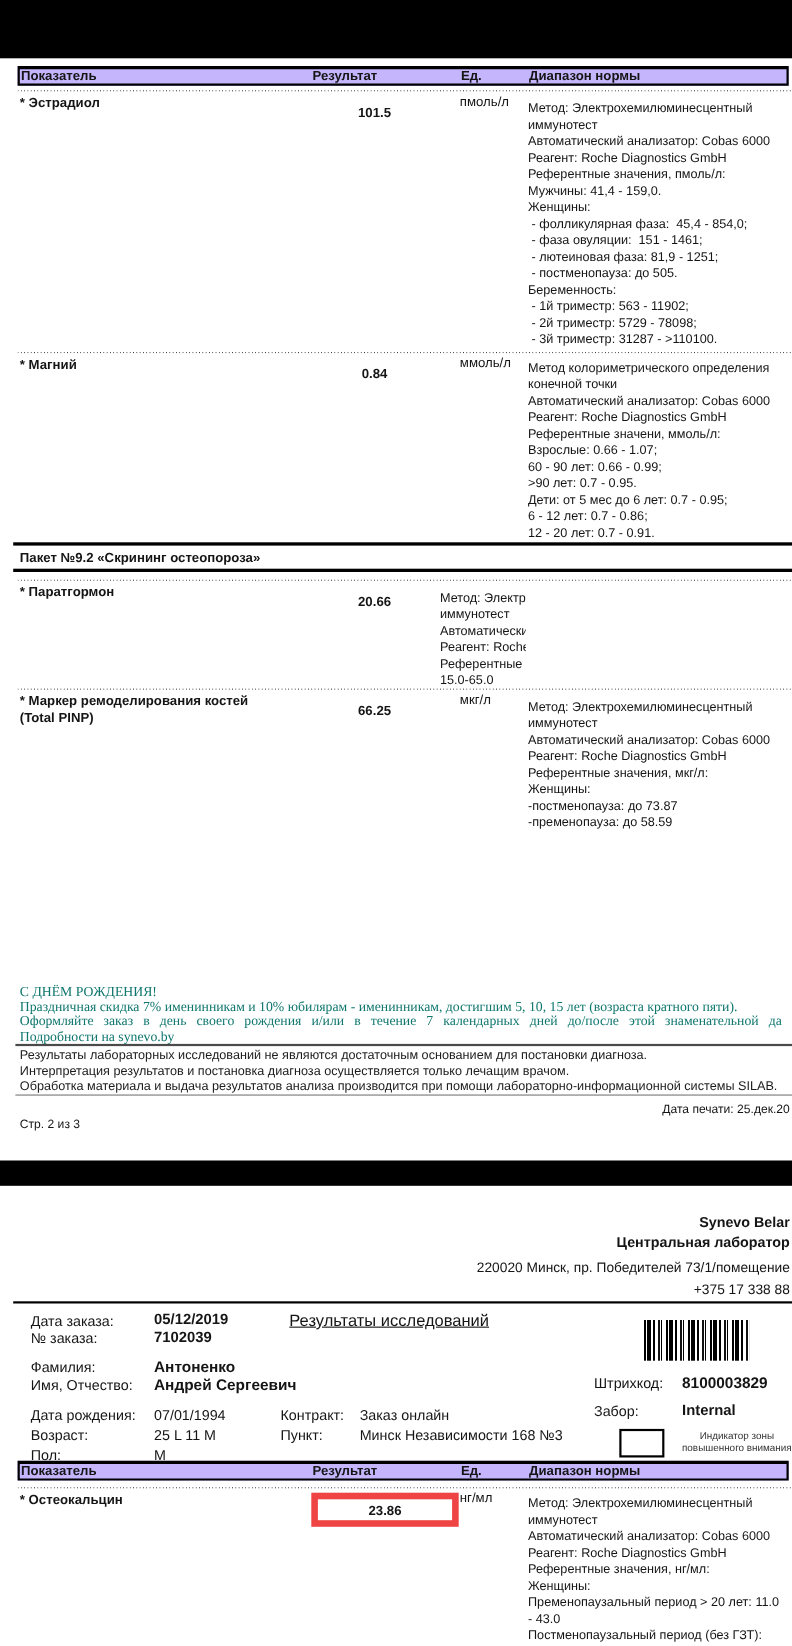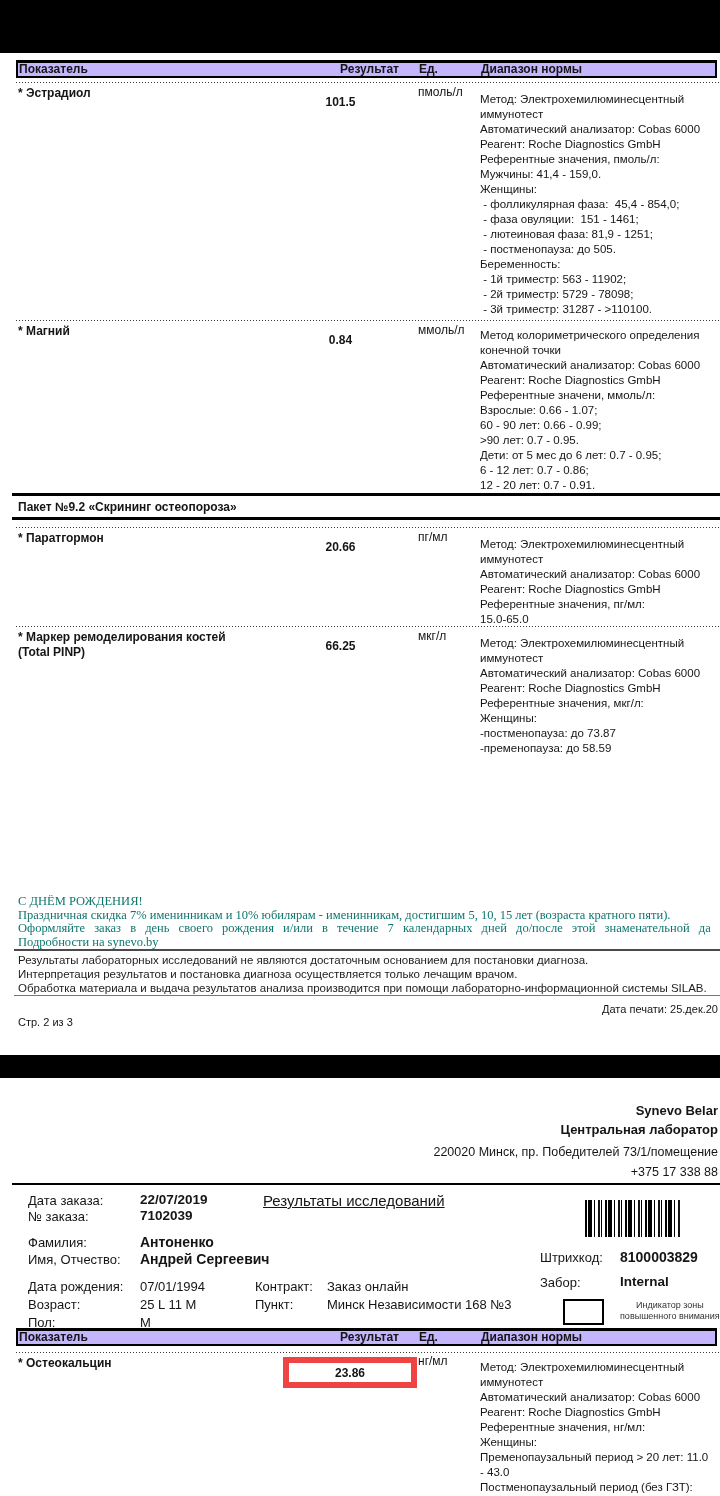--- a/index.html
+++ b/index.html
@@ -7,21 +7,21 @@
     width:720px;height:1496px;position:relative;overflow:hidden;
     background:#fff;color:#151515;
     font-family:"Liberation Sans", sans-serif;
   }
   .abs{position:absolute;}
   .bar-black{position:absolute;left:0;width:720px;background:#000;}
   .band{position:absolute;left:16px;right:3px;background:#c4b5fd;
     border:2px solid #000;border-top-width:3px;height:13px;}
   .band-grid{display:grid;grid-template-columns:265px 115px 80px 1fr;
     font-weight:bold;font-size:12px;line-height:13px;padding-left:1px;}
-  .tc{text-align:right;}
+  .tc{text-align:left;}
   .unit-pad{padding-left:20px;}
   .norm-pad{padding-left:2px;}
   .dot{position:absolute;left:16px;right:0;height:2px;
     background-image:repeating-linear-gradient(90deg,#3a3a3a 0 1px,transparent 1px 3px);
     background-size:3px 1px;background-repeat:repeat-x;}
   .lab-row{position:absolute;left:0;width:720px;box-sizing:border-box;
     display:grid;grid-template-columns:265px 115px 80px 1fr;padding-left:18px;}
   .cell-name{font-weight:bold;font-size:12px;padding-top:2px;white-space:pre-line;line-height:15px;}
   .cell-result{font-weight:bold;font-size:12px;text-align:center;padding-top:11px;}
   .cell-unit{font-size:12px;padding-left:20px;padding-top:1px;}
@@ -106,21 +106,20 @@
 </div>
 
 <div class="thickline" style="top:493px"></div>
 <div class="section-title" style="top:500px">Пакет №9.2  «Скрининг остеопороза»</div>
 <div class="thickline" style="top:517px"></div>
 
 <div class="dot" style="top:527px"></div>
 <div class="lab-row" style="top:529px">
   <div class="cell-name">* Паратгормон</div>
   <div class="cell-result">20.66</div>
-  <div class="cell-unit">пг/мл</div>
   <div class="cell-norms">Метод: Электрохемилюминесцентный
 иммунотест
 Автоматический анализатор: Cobas 6000
 Реагент: Roche Diagnostics GmbH
 Референтные значения, пг/мл:
 15.0-65.0</div>
 </div>
 
 <div class="dot" style="top:626px"></div>
 <div class="lab-row" style="top:628px">
@@ -158,21 +157,21 @@
 
 <div class="bar-black" style="top:1055px;height:23px"></div>
 
 <div class="right-line org-b" style="top:1103px">Synevo Belar</div>
 <div class="right-line org-b" style="top:1122px">Центральная лаборатор</div>
 <div class="right-line org-r" style="top:1145px">220020 Минск, пр. Победителей  73/1/помещение</div>
 <div class="right-line org-r" style="top:1165px">+375 17 338 88</div>
 <div class="sepline2" style="top:1183px;left:12px;background:#000"></div>
 
 <div class="lbl" style="left:28px;top:1193px">Дата заказа:</div>
-<div class="val-b" style="left:140px;top:1192px">22/07/2019</div>
+<div class="val-b" style="left:140px;top:1192px">05/12/2019</div>
 <div class="lbl" style="left:28px;top:1209px">№ заказа:</div>
 <div class="val-b" style="left:140px;top:1208px">7102039</div>
 <div class="title-underline" style="left:263px;top:1192px">Результаты исследований</div>
 
 <div class="barcode"></div>
 
 <div class="lbl" style="left:28px;top:1235px">Фамилия:</div>
 <div class="val-b" style="left:140px;top:1234px;font-size:14px">Антоненко</div>
 <div class="lbl" style="left:28px;top:1252px">Имя, Отчество:</div>
 <div class="val-b" style="left:140px;top:1251px;font-size:14px">Андрей Сергеевич</div>

